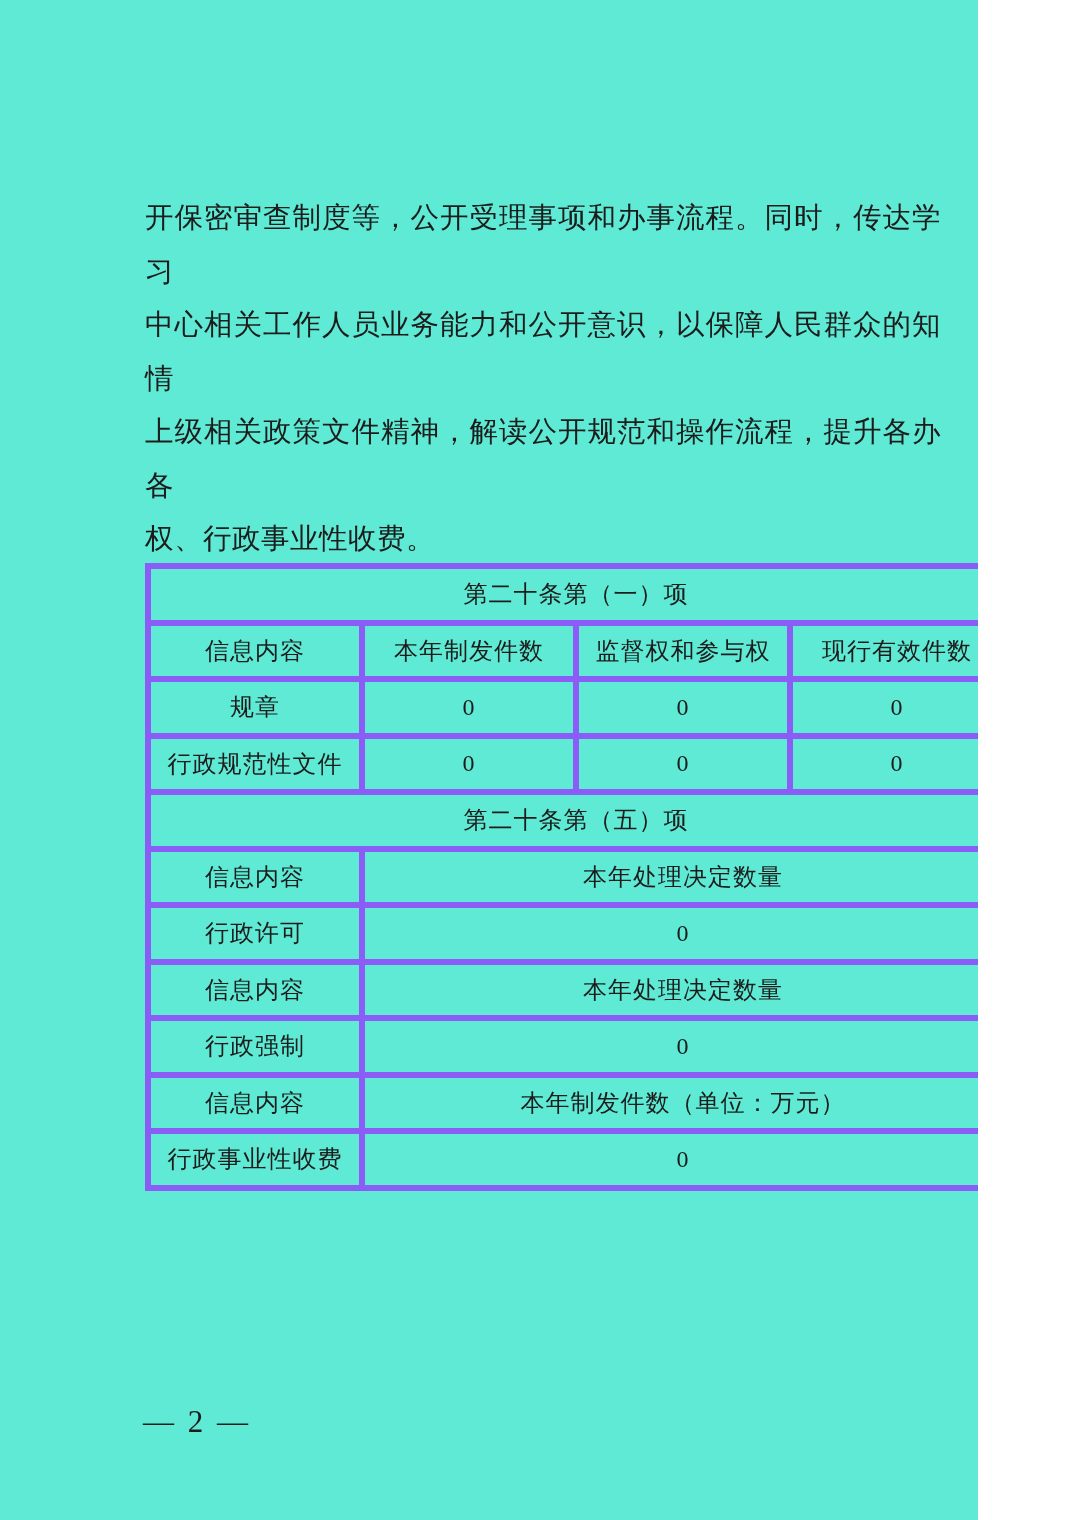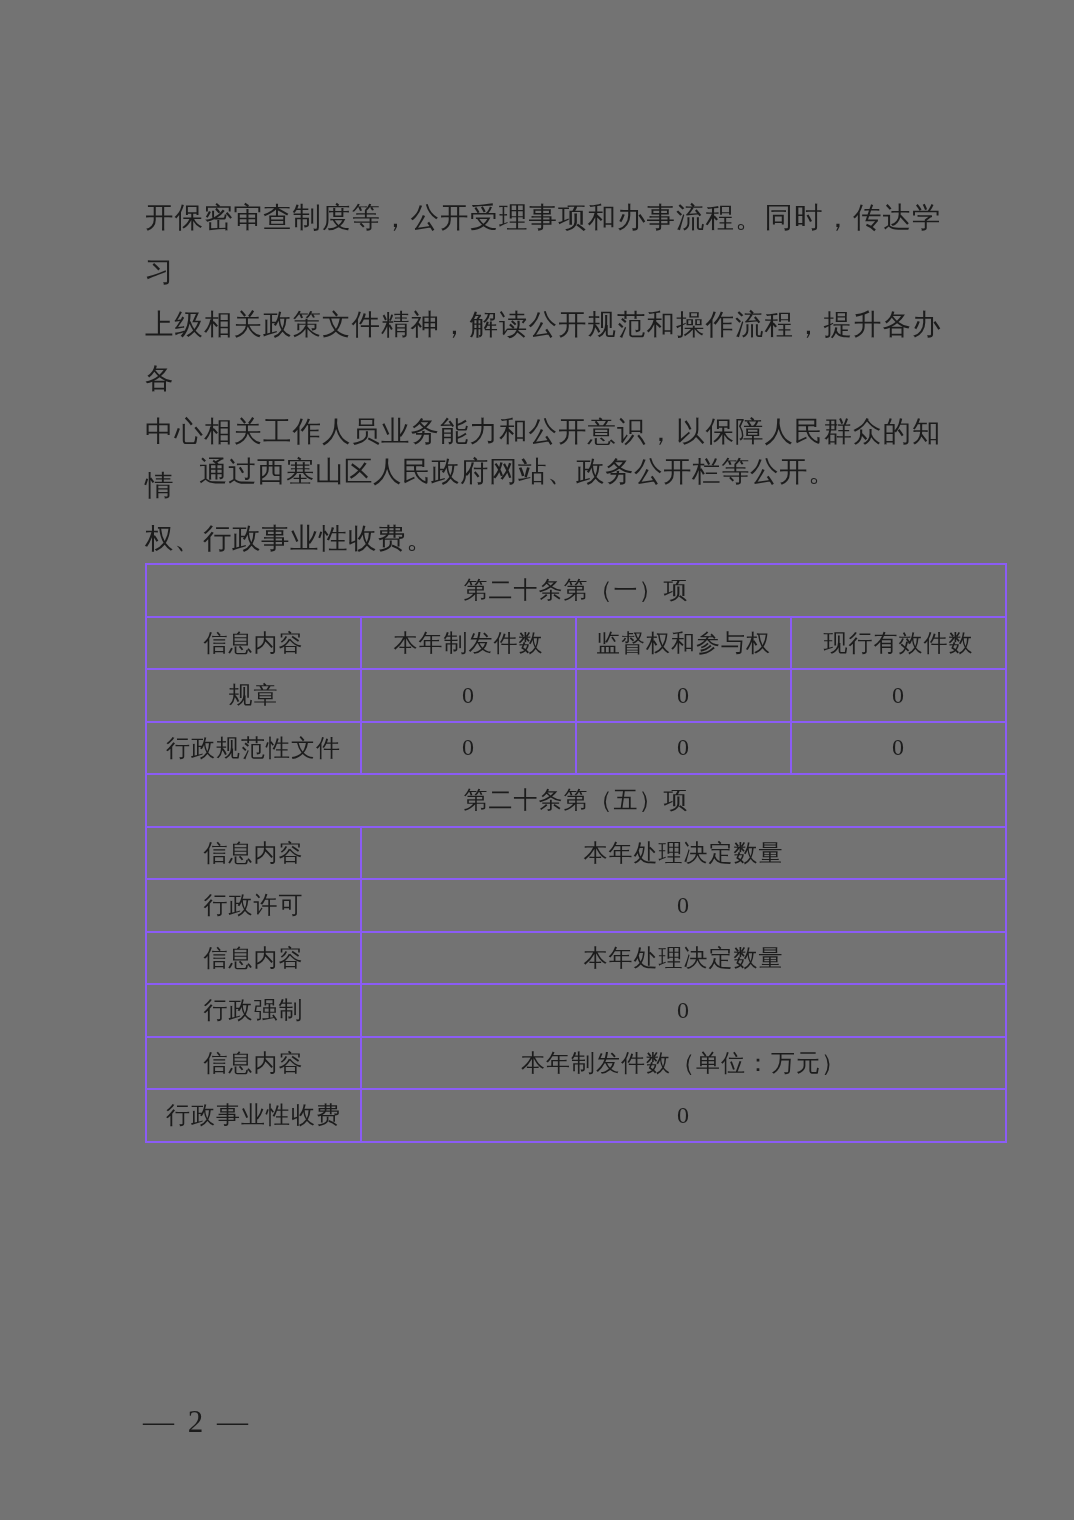--- a/index.html
+++ b/index.html
@@ -2,23 +2,23 @@
 <html lang="zh"><head>
 <meta charset="utf-8">
 <style>
   html, body {
     margin: 0;
     padding: 0;
     background: #ffffff;
   }
   #page {
     position: relative;
-    width: 1074px;
+    width: 978px;
     height: 1520px;
-    background: #737373;
+    background: #5eead4;
     color: #1c1c1c;
     font-family: "Liberation Serif", "DejaVu Serif", serif;
     overflow: hidden;
   }
   
   .para1 {
     position: absolute;
     left: 145px;
     top: 191px;
     width: 796px;
@@ -56,21 +56,21 @@
   
   table.stats {
     position: absolute;
     left: 145px;
     top: 563px;
     width: 862px;
     border-collapse: collapse;
     table-layout: fixed;
   }
   table.stats td {
-    border: 2px solid #8b5cf6;
+    border: 6px solid #8b5cf6;
     height: 50.5px;
     text-align: center;
     vertical-align: middle;
     font-size: 24px;
     padding: 0 4px;
     letter-spacing: 1px;
     color: #1c1c1c;
     overflow: hidden;
   }
   table.stats td.title-cell {
@@ -86,27 +86,26 @@
     color: #1c1c1c;
   }
 </style>
 </head>
 <body>
 
 <div id="page">
 
   <div class="para1">
     <div class="line fill">开保密审查制度等，公开受理事项和办事流程。同时，传达学习</div>
+    <div class="line fill">中心相关工作人员业务能力和公开意识，以保障人民群众的知情</div>
     <div class="line fill">上级相关政策文件精神，解读公开规范和操作流程，提升各办各</div>
-    <div class="line fill">中心相关工作人员业务能力和公开意识，以保障人民群众的知情</div>
     <div class="line">权、行政事业性收费。</div>
   </div>
 
 
-  <div class="para2">通过西塞山区人民政府网站、政务公开栏等公开。</div>
 
   <table class="stats">
     <colgroup>
       <col style="width:25%">
         <col style="width:25%">
         <col style="width:25%">
         <col style="width:25%">
     </colgroup>
     <tbody>
 

